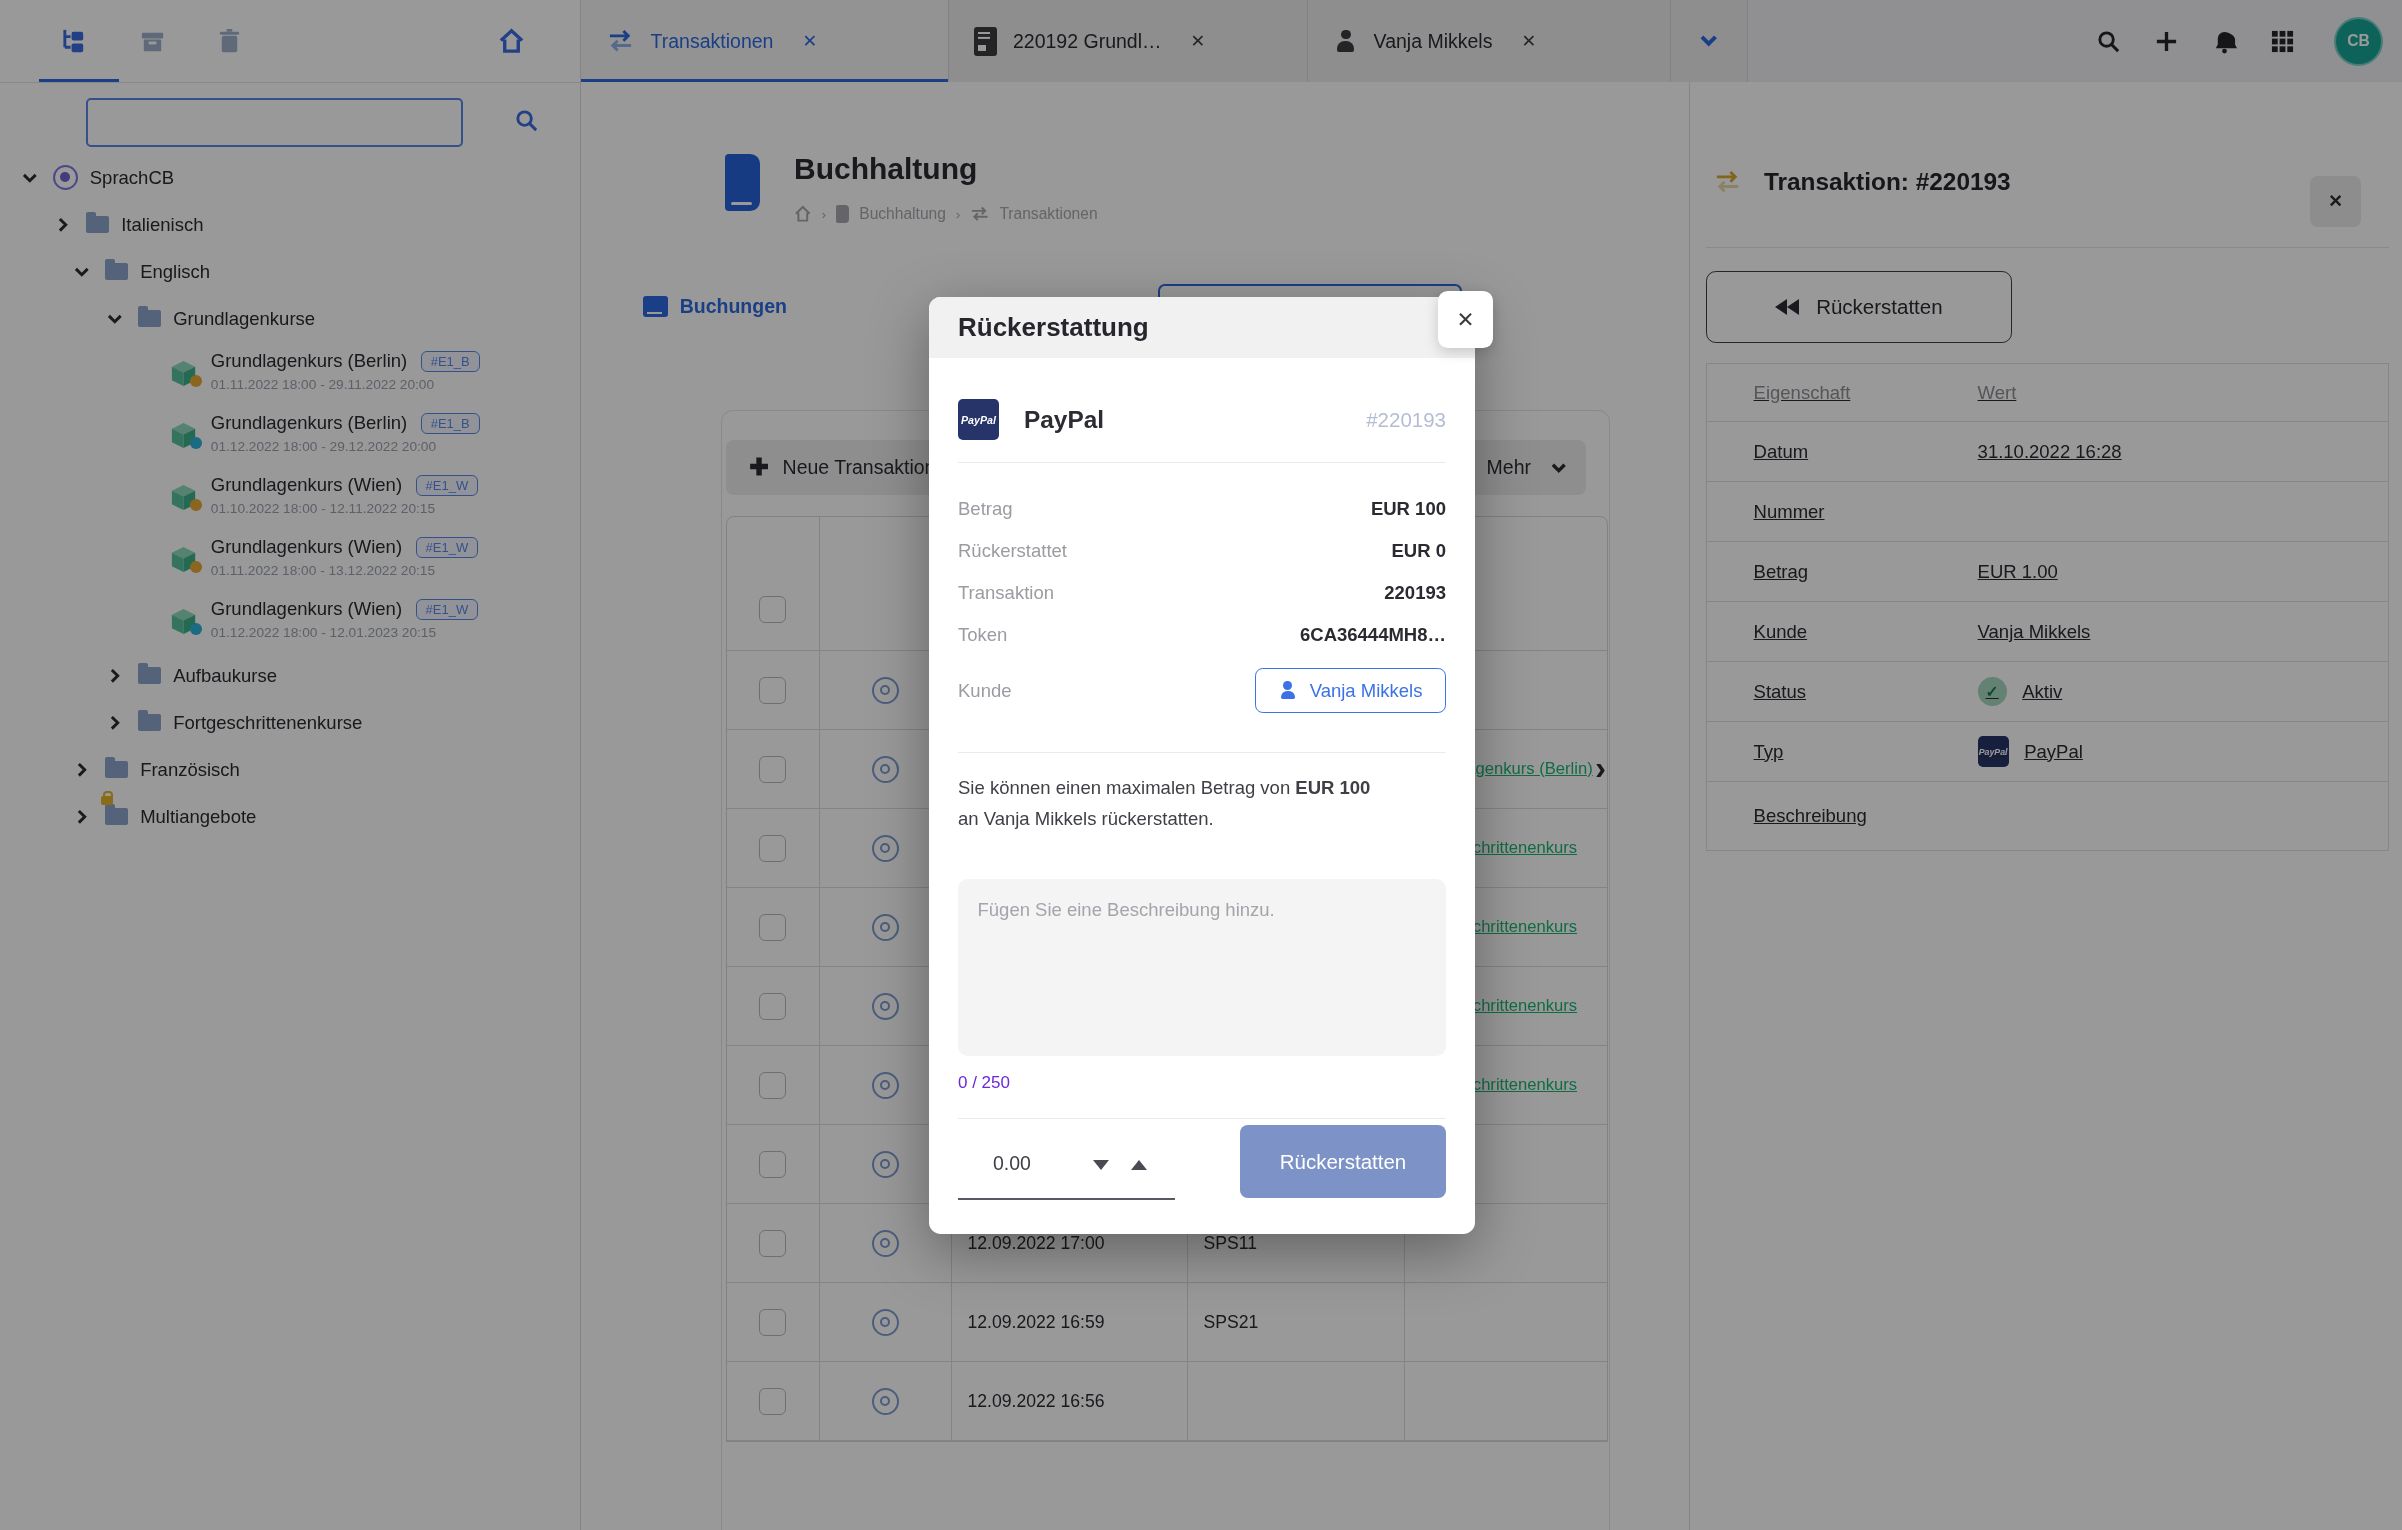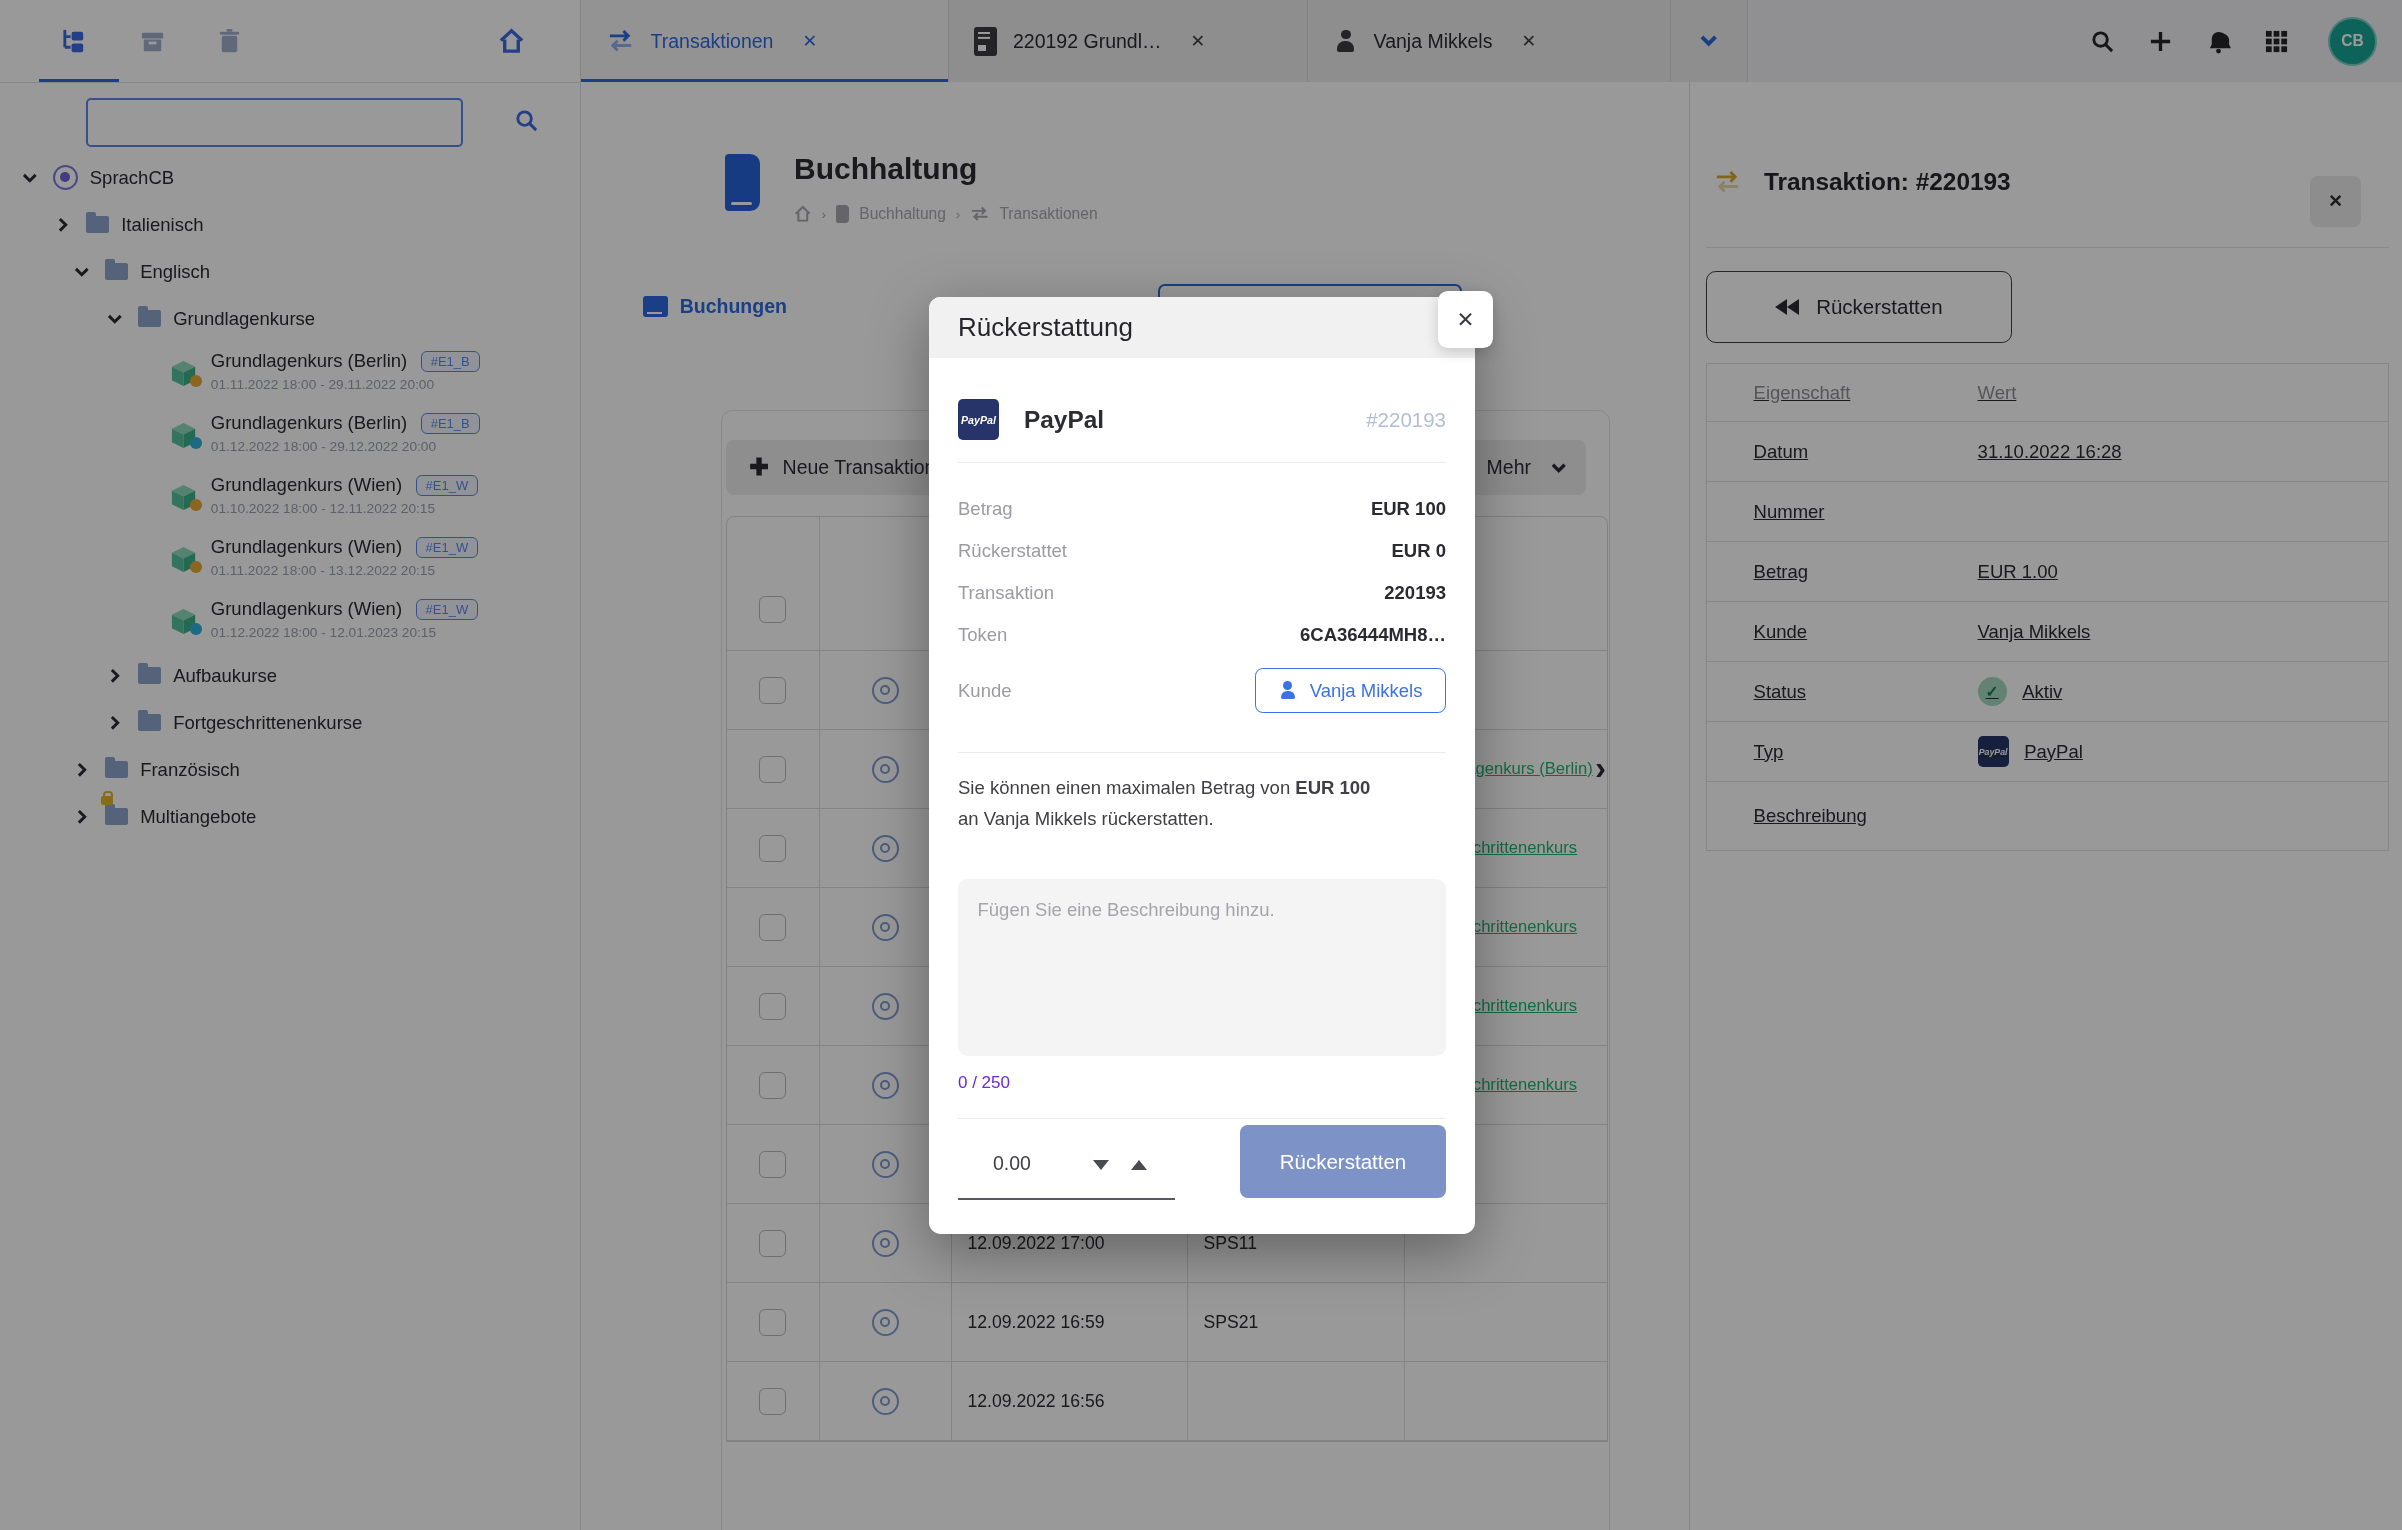--- a/index.html
+++ b/index.html
@@ -35,21 +35,21 @@
   .lock:before{content:"";position:absolute;left:2px;top:-4.9px;width:5.9px;height:4.9px;border:2px solid #e3b52c;border-bottom:0;border-radius:3.9px 3.9px 0 0;}
   
   #tabbar{position:absolute;left:581px;top:0;width:1821px;height:82px;background:#ededef;border-bottom:1px solid #d9d9dc;display:flex;}
   .tab{height:82px;display:flex;align-items:center;border-right:1px solid #d9d9dc;box-sizing:border-box;padding:0 25px;position:relative;}
   .tab .tname{font-size:19.5px;margin:0 29px 0 15.6px;white-space:nowrap;}
   .tab .x{font-size:17.6px;color:#3f3f45;}
   .tab.active{background:#f5f5f6;}
   .tab.active:after{content:"";position:absolute;left:0;bottom:-1px;width:100%;height:3.9px;background:#2e6ae0;}
   .tab.active .tname,.tab.active .x{color:#2e6ae0;}
   #tab-overflow{width:76px;display:flex;align-items:center;justify-content:center;border-right:1px solid #d9d9dc;}
-  #topbar-right{flex:1;display:flex;align-items:center;justify-content:flex-end;background:#f1f1f3;padding-right:25px;gap:33px;}
+  #topbar-right{flex:1;display:flex;align-items:center;justify-content:flex-end;background:#f1f1f3;padding-right:19px;gap:33px;}
   .hicon{width:25px;height:25px;}
   #avatar{width:45px;height:45px;border-radius:50%;background:#16a596;border:2.9px solid #7ad1c4;color:#fff;font-size:15.6px;font-weight:bold;display:flex;align-items:center;justify-content:center;margin-left:5.9px;}
   .doc-ic{width:23.4px;height:29px;background:#3c3c42;border-radius:2.9px;position:relative;}
   .doc-ic:before{content:"";position:absolute;left:3.9px;top:5.9px;width:11.7px;height:2px;background:#fff;box-shadow:0 4.9px 0 #fff;}
   .doc-ic:after{content:"";position:absolute;left:3.9px;bottom:4.9px;width:7.8px;height:5.9px;background:#fff;}
   .person-ic{width:25px;height:25px;position:relative;}
   .person-ic:before{content:"";position:absolute;left:7.8px;top:1px;width:9.8px;height:9.8px;border-radius:50%;background:#3c3c42;}
   .person-ic:after{content:"";position:absolute;left:3.9px;top:12.7px;width:17.6px;height:10.7px;border-radius:7.8px 7.8px 2px 2px;background:#3c3c42;}
   
   #main{position:absolute;left:581px;top:82px;width:1108px;height:1448px;background:#fff;}
@@ -97,21 +97,21 @@
   .rpr.hd{height:57px;color:#8f8f96;}
   .rpr .c1{width:271px;padding-left:47px;font-size:18.5px;box-sizing:border-box;}
   .rpr .c2{flex:1;font-size:18.5px;display:flex;align-items:center;gap:15.6px;}
   .checkcircle{width:29px;height:29px;border-radius:50%;background:#a5d9c0;display:flex;align-items:center;justify-content:center;color:#1d7a4f;font-size:15.6px;font-weight:bold;}
   .pp-logo{background:#27346a;color:#fff;border-radius:4.9px;display:flex;align-items:center;justify-content:center;font-style:italic;font-weight:bold;}
   .pp-sm{width:31px;height:31px;font-size:8.8px;}
   
   #overlay{position:absolute;left:0;top:0;width:2402px;height:1530px;background:rgba(0,0,0,.40);z-index:50;}
   #modal{position:absolute;left:929px;top:297px;width:546px;height:937px;z-index:60;border-radius:11.7px;background:#fff;box-shadow:0 17.6px 59px rgba(0,0,0,.35);}
   #modal-head{position:absolute;left:0;top:0;width:100%;height:61px;background:#f1f1f2;border-radius:11.7px 11.7px 0 0;display:flex;align-items:center;}
-  #modal-title{font-size:26px;font-weight:400;color:#26262c;margin-left:29px;}
+  #modal-title{font-size:26px;font-weight:700;color:#26262c;margin-left:29px;}
   #modal-close{position:absolute;left:509px;top:-5.9px;width:55px;height:57px;background:#fff;border-radius:9.8px;box-shadow:0 3.9px 13.7px rgba(0,0,0,.18);display:flex;align-items:center;justify-content:center;font-size:21.5px;color:#3a3a40;z-index:61;}
   .m-in{position:absolute;left:29px;width:488px;}
   #m-provider{top:98px;height:49px;display:flex;align-items:center;}
   .pp-lg{width:41px;height:41px;font-size:10.7px;}
   #m-provider .pname{font-size:24.4px;font-weight:600;color:#2c2c33;margin-left:25px;flex:1;}
   #m-provider .pref{font-size:20.5px;color:#b4bed2;}
   .m-div{position:absolute;left:29px;width:488px;height:1px;background:#ebebee;}
   .m-row{position:absolute;left:29px;width:488px;display:flex;justify-content:space-between;align-items:center;}
   .m-row .ml{font-size:18.5px;color:#9b9ba1;}
   .m-row .mv{font-size:18.5px;font-weight:600;color:#2a2a31;}

